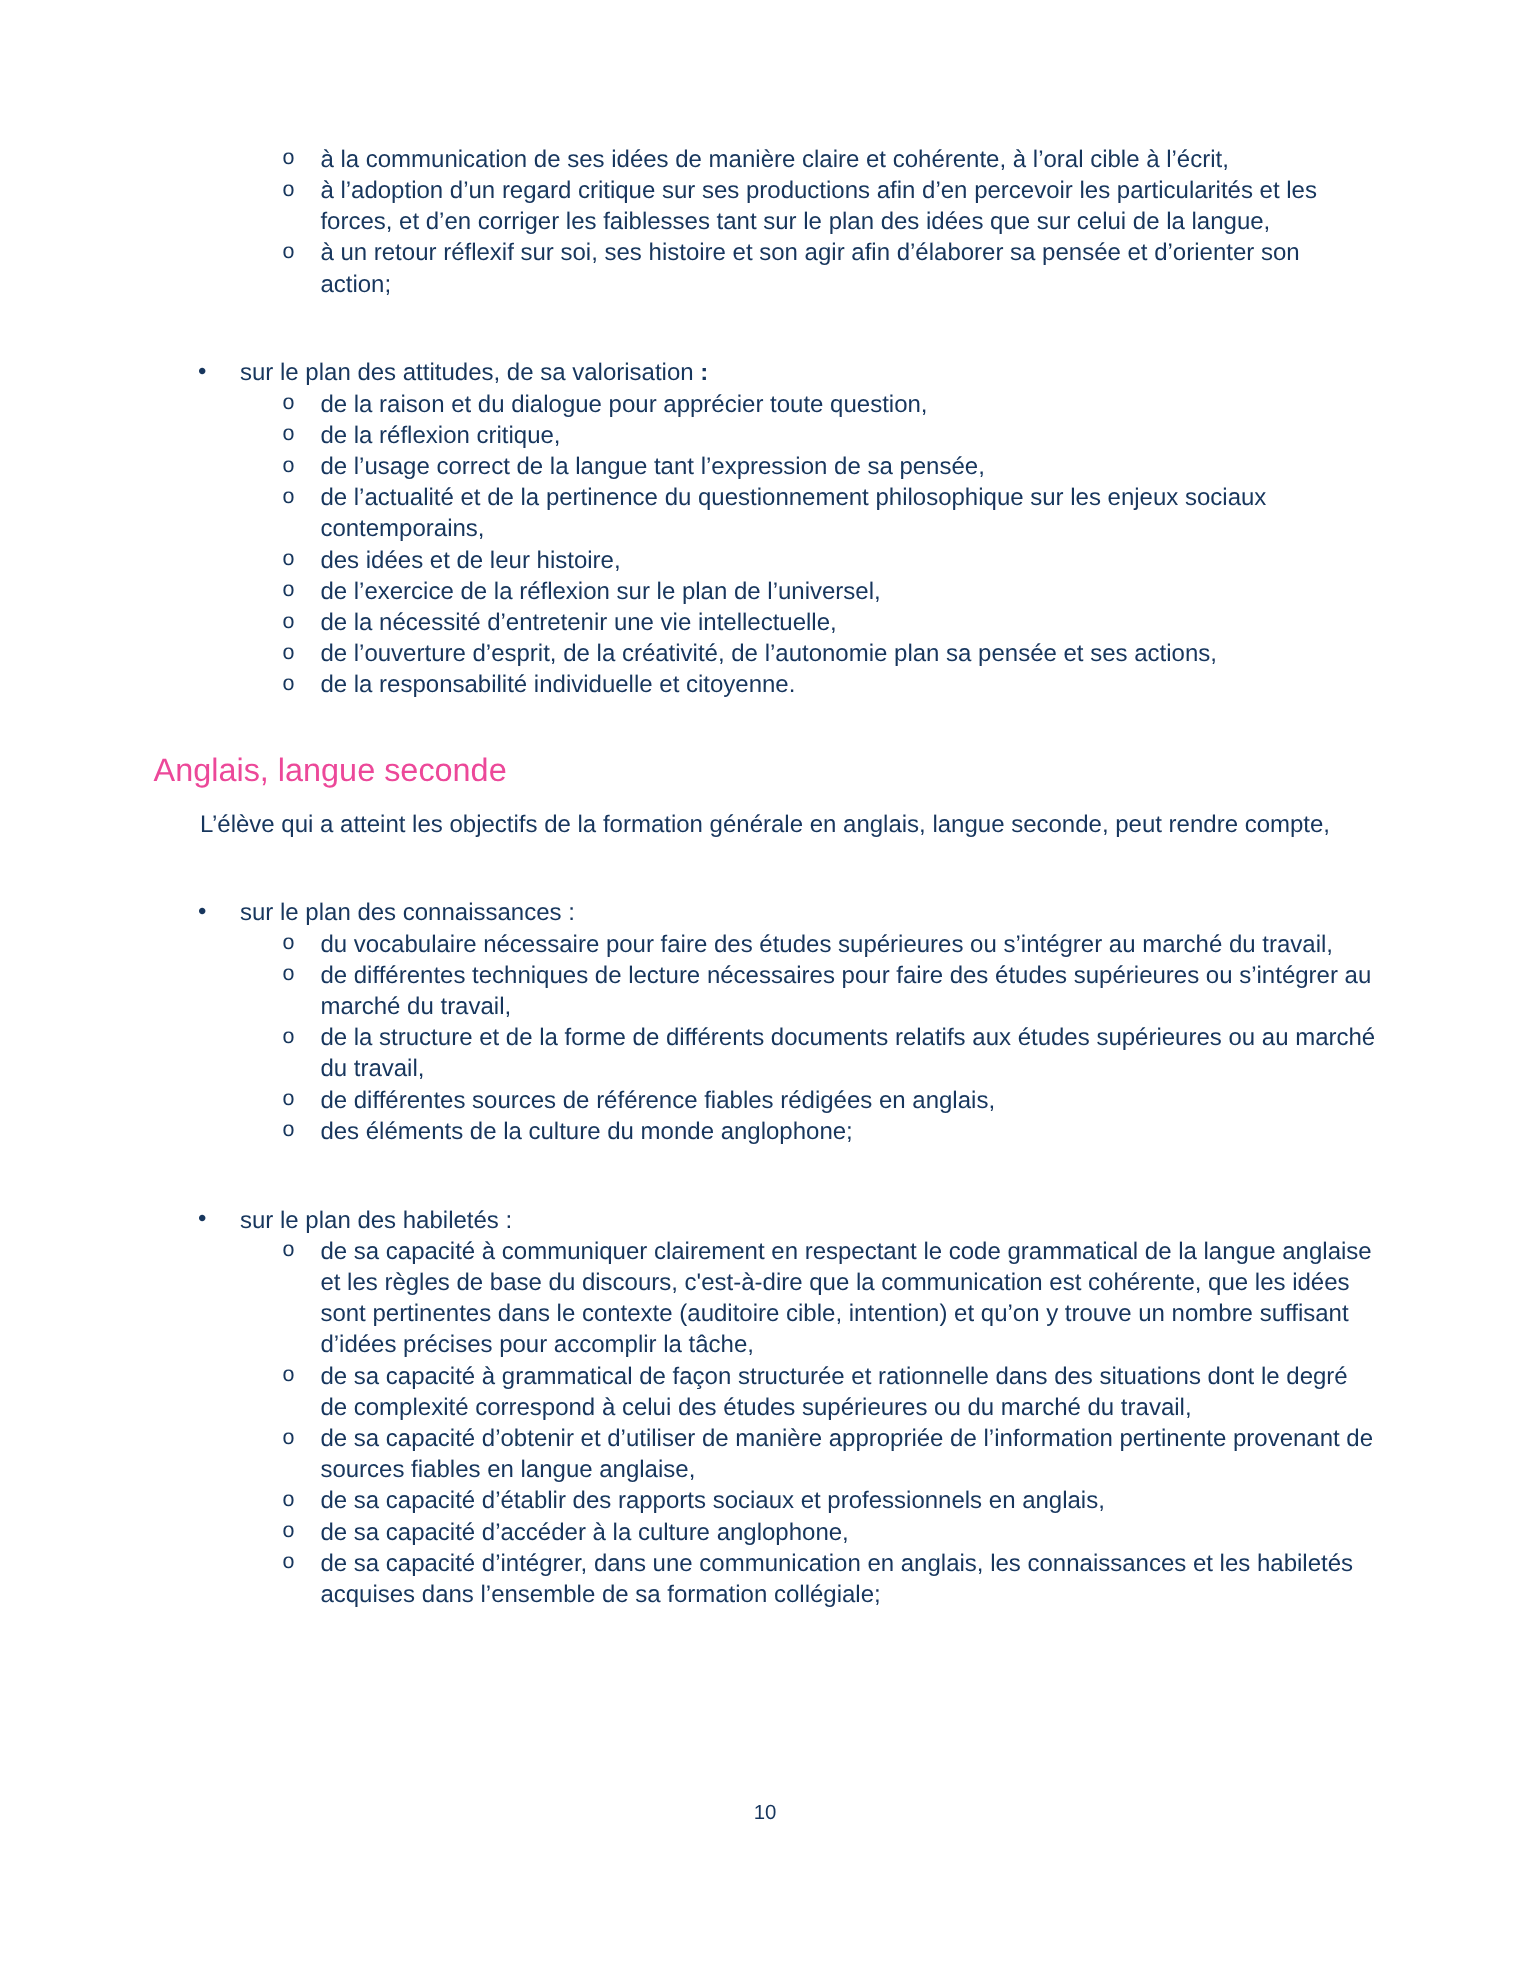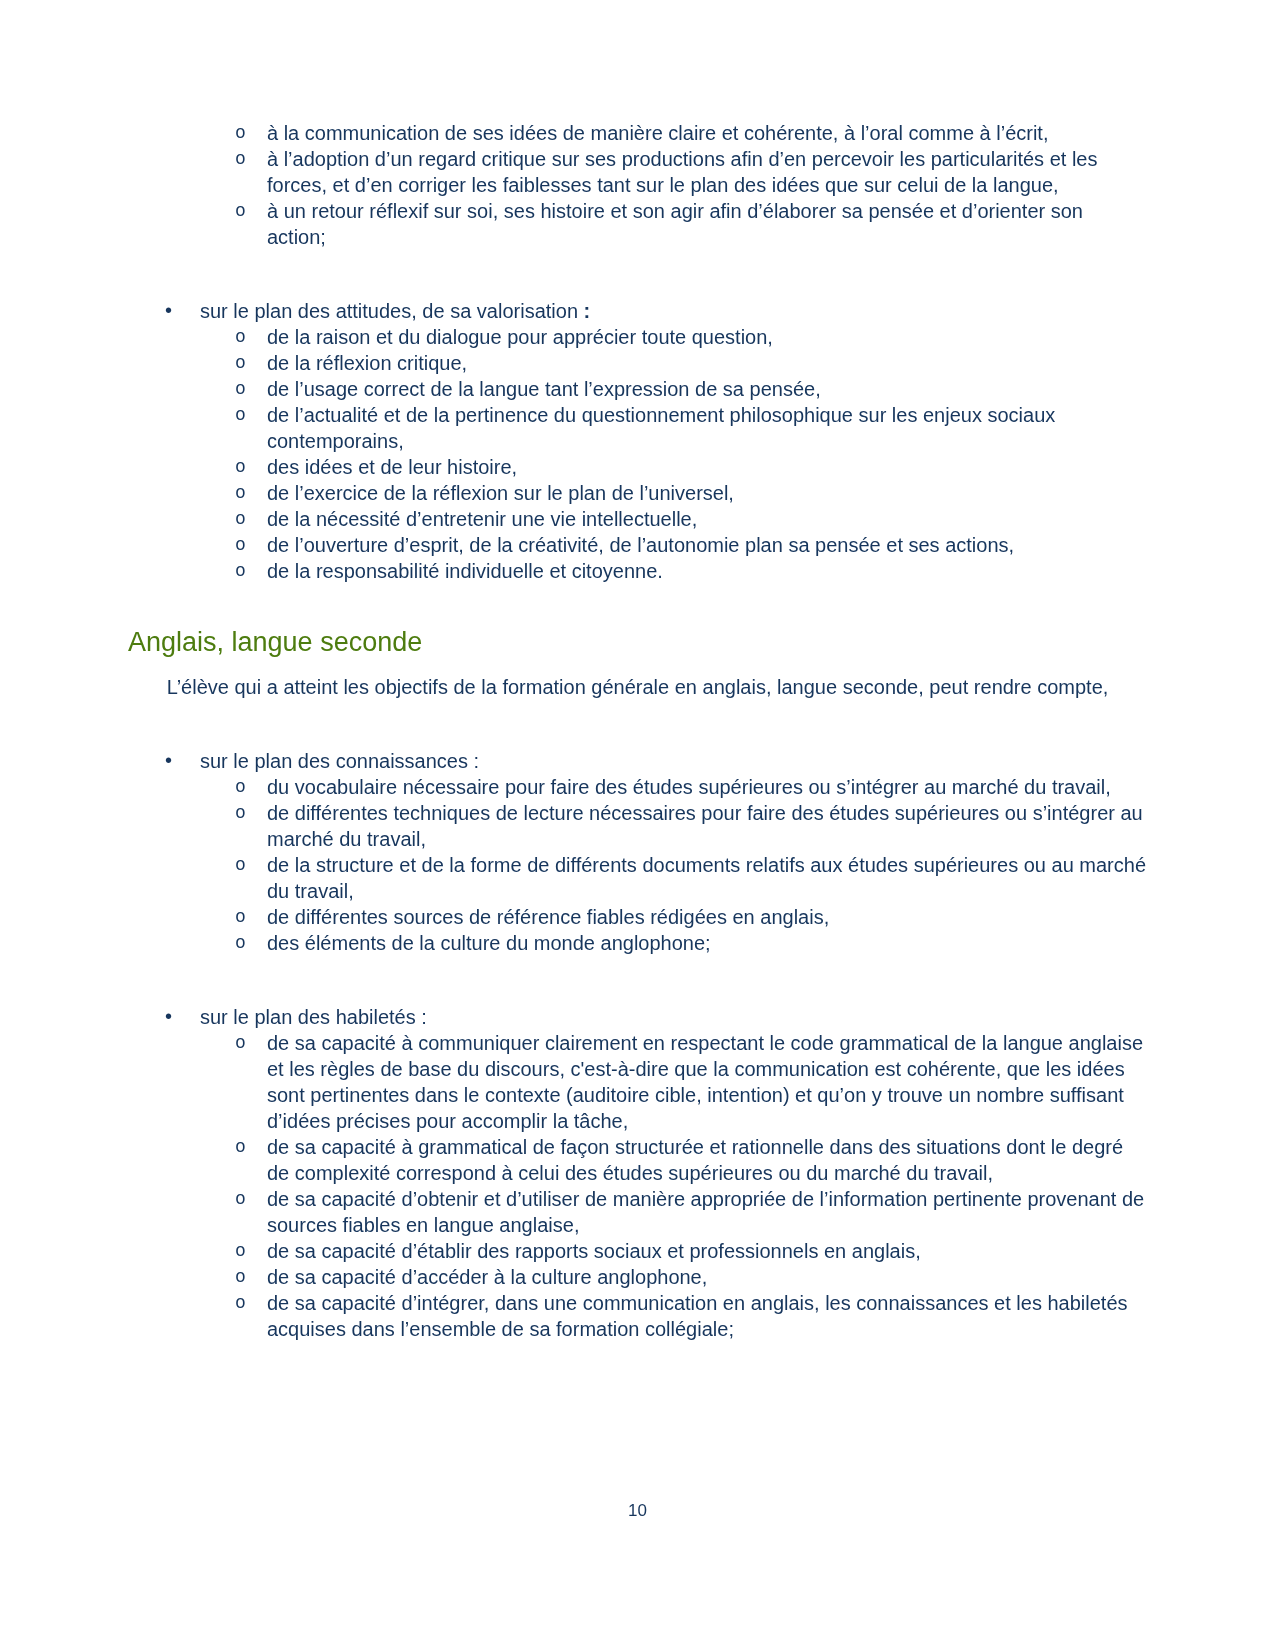--- a/index.html
+++ b/index.html
@@ -48,21 +48,21 @@
     font-size: 20px;
   }
   .block-gap {
     margin-top: 48px;
   }
   h2.heading {
     margin: 42px 0 16px 0;
     font-size: 27px;
     line-height: 32px;
     font-weight: 400;
-    color: #4d7c0f;
+    color: #ec4899;
   }
   p.para {
     margin: 5px;
     text-align: center;
   }
   strong.bold-colon {
     font-weight: 700;
   }
   .footer {
     position: absolute;
@@ -76,21 +76,21 @@
 </style>
 </head>
 <body>
 
 <div class="page">
   <main class="content">
 
     <ul class="list">
       <li class="li2">
         <span class="mk2">o</span>
-        <span>à la communication de ses idées de manière claire et cohérente, à l’oral comme à l’écrit,</span>
+        <span>à la communication de ses idées de manière claire et cohérente, à l’oral cible à l’écrit,</span>
       </li>
       <li class="li2">
         <span class="mk2">o</span>
         <span>à l’adoption d’un regard critique sur ses productions afin d’en percevoir les particularités et les forces, et d’en corriger les faiblesses tant sur le plan des idées que sur celui de la langue,</span>
       </li>
       <li class="li2">
         <span class="mk2">o</span>
         <span>à un retour réflexif sur soi, ses histoire et son agir afin d’élaborer sa pensée et d’orienter son action;</span>
       </li>
     </ul>

